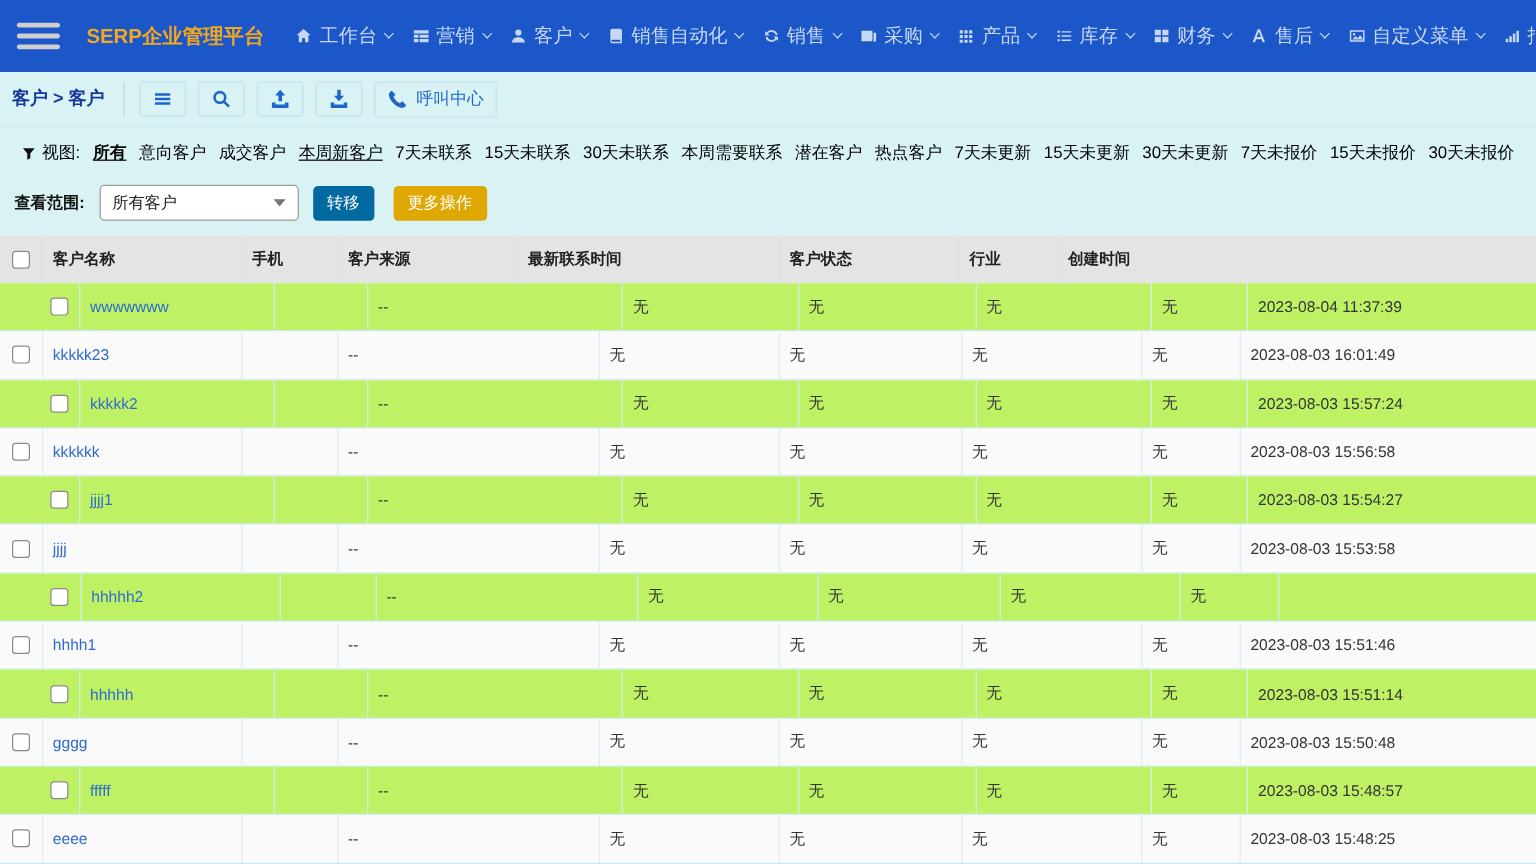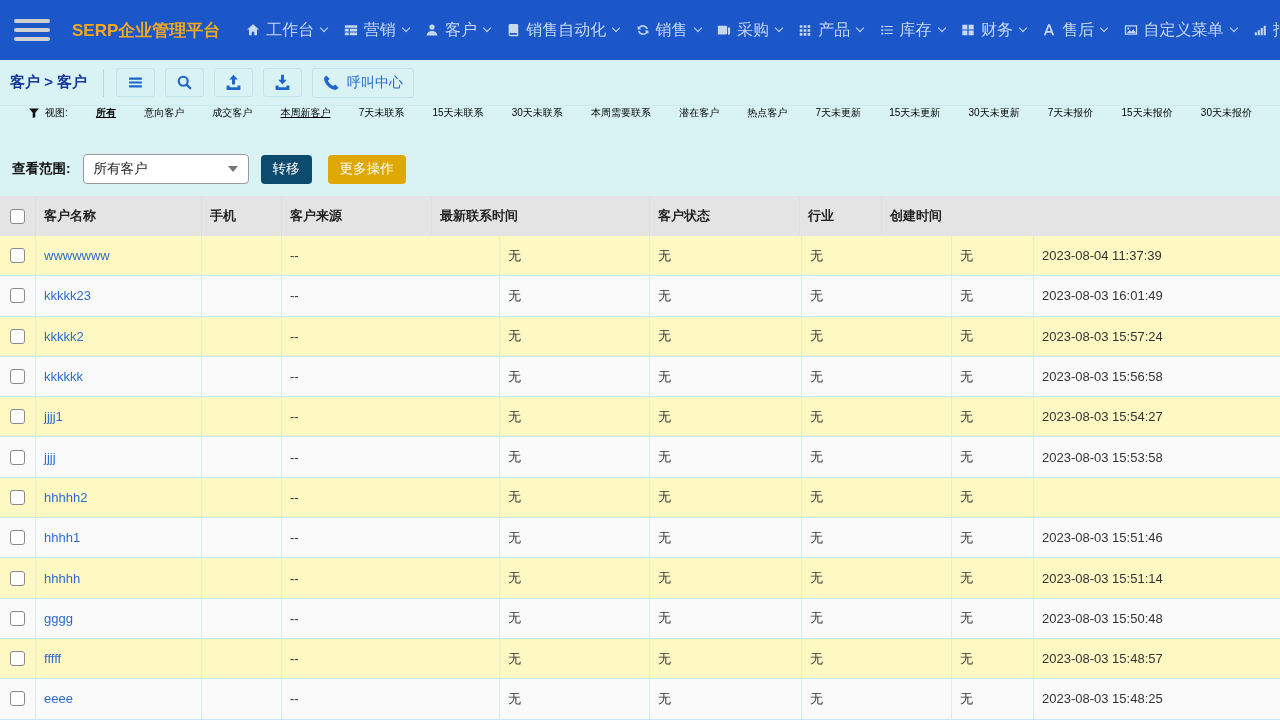--- a/index.html
+++ b/index.html
@@ -44,51 +44,51 @@
   .tool-btn {
     display:flex; align-items:center; gap:7px;
     border:1px solid #c2e2ec; border-radius:3px;
     padding:5px 10px; margin-right:10px;
     color:#1f66cc; cursor:pointer; font-size:14px; background:transparent;
   }
   .tool-btn svg { width:17px; height:17px; }
 
   
   .views {
-    height:44px; display:flex; align-items:flex-start; justify-content:space-between;
-    padding:0 28px; font-size:10px; color:#000;
+    height:44px; display:flex; align-items:center; justify-content:space-between;
+    padding:0 18px; font-size:14px; color:#000;
   }
   .views-label { display:flex; align-items:center; gap:5px; font-weight:normal; }
   .views-label svg { width:12px; height:12px; }
   .view-tab { cursor:pointer; white-space:nowrap; }
   .view-tab.active { font-weight:bold; text-decoration:underline; }
   .view-tab.underline { text-decoration:underline; }
 
   
   .filter-row { height:46px; display:flex; align-items:center; padding:0 12px 8px; gap:12px; }
   .scope-label { font-weight:bold; font-size:13.5px; color:#111; }
   .scope-select {
     width:166px; height:30px; background:#fff; border:1px solid #9b9b9b; border-radius:4px;
     display:flex; align-items:center; justify-content:space-between;
     padding:0 10px; font-size:13.5px; color:#222; cursor:pointer;
   }
   .caret { width:0; height:0; border-left:5px solid transparent; border-right:5px solid transparent; border-top:6px solid #777; }
   .btn {
     color:#fff; border:none; border-radius:4px; height:29px; padding:0 12px;
     font-size:13.5px; cursor:pointer; font-family:inherit;
   }
-  .btn-transfer { background:#0c4a6e; }
+  .btn-transfer { background:#0369a1; }
   .btn-more { background:#dea701; margin-left:4px; }
 
   
   .table { width:1280px; background:#fff; }
   .thead { display:flex; background:#e4e4e4; height:40px; font-weight:bold; font-size:13px; color:#222; }
   .thead .cell { border-right:1px solid #d3e3e8; }
   .trow { display:flex; height:40.3px; font-size:13px; color:#333; border-bottom:1px solid #c9e9f2; }
-  .trow.odd  { background:#fef9c3; }
+  .trow.odd  { background:#bef264;padding-left:32px; }
   .trow.even { background:#fafafa; }
   .cell {
     height:100%; display:flex; align-items:center;
     padding:0 8px; overflow:hidden; white-space:nowrap;
     border-right:1px solid #d5eef5;
   }
   .cell.cb { justify-content:center; padding:0; }
   .cell.last { border-right:none; }
   .link { color:#2f6bce; cursor:pointer; }
   input[type="checkbox"] {

